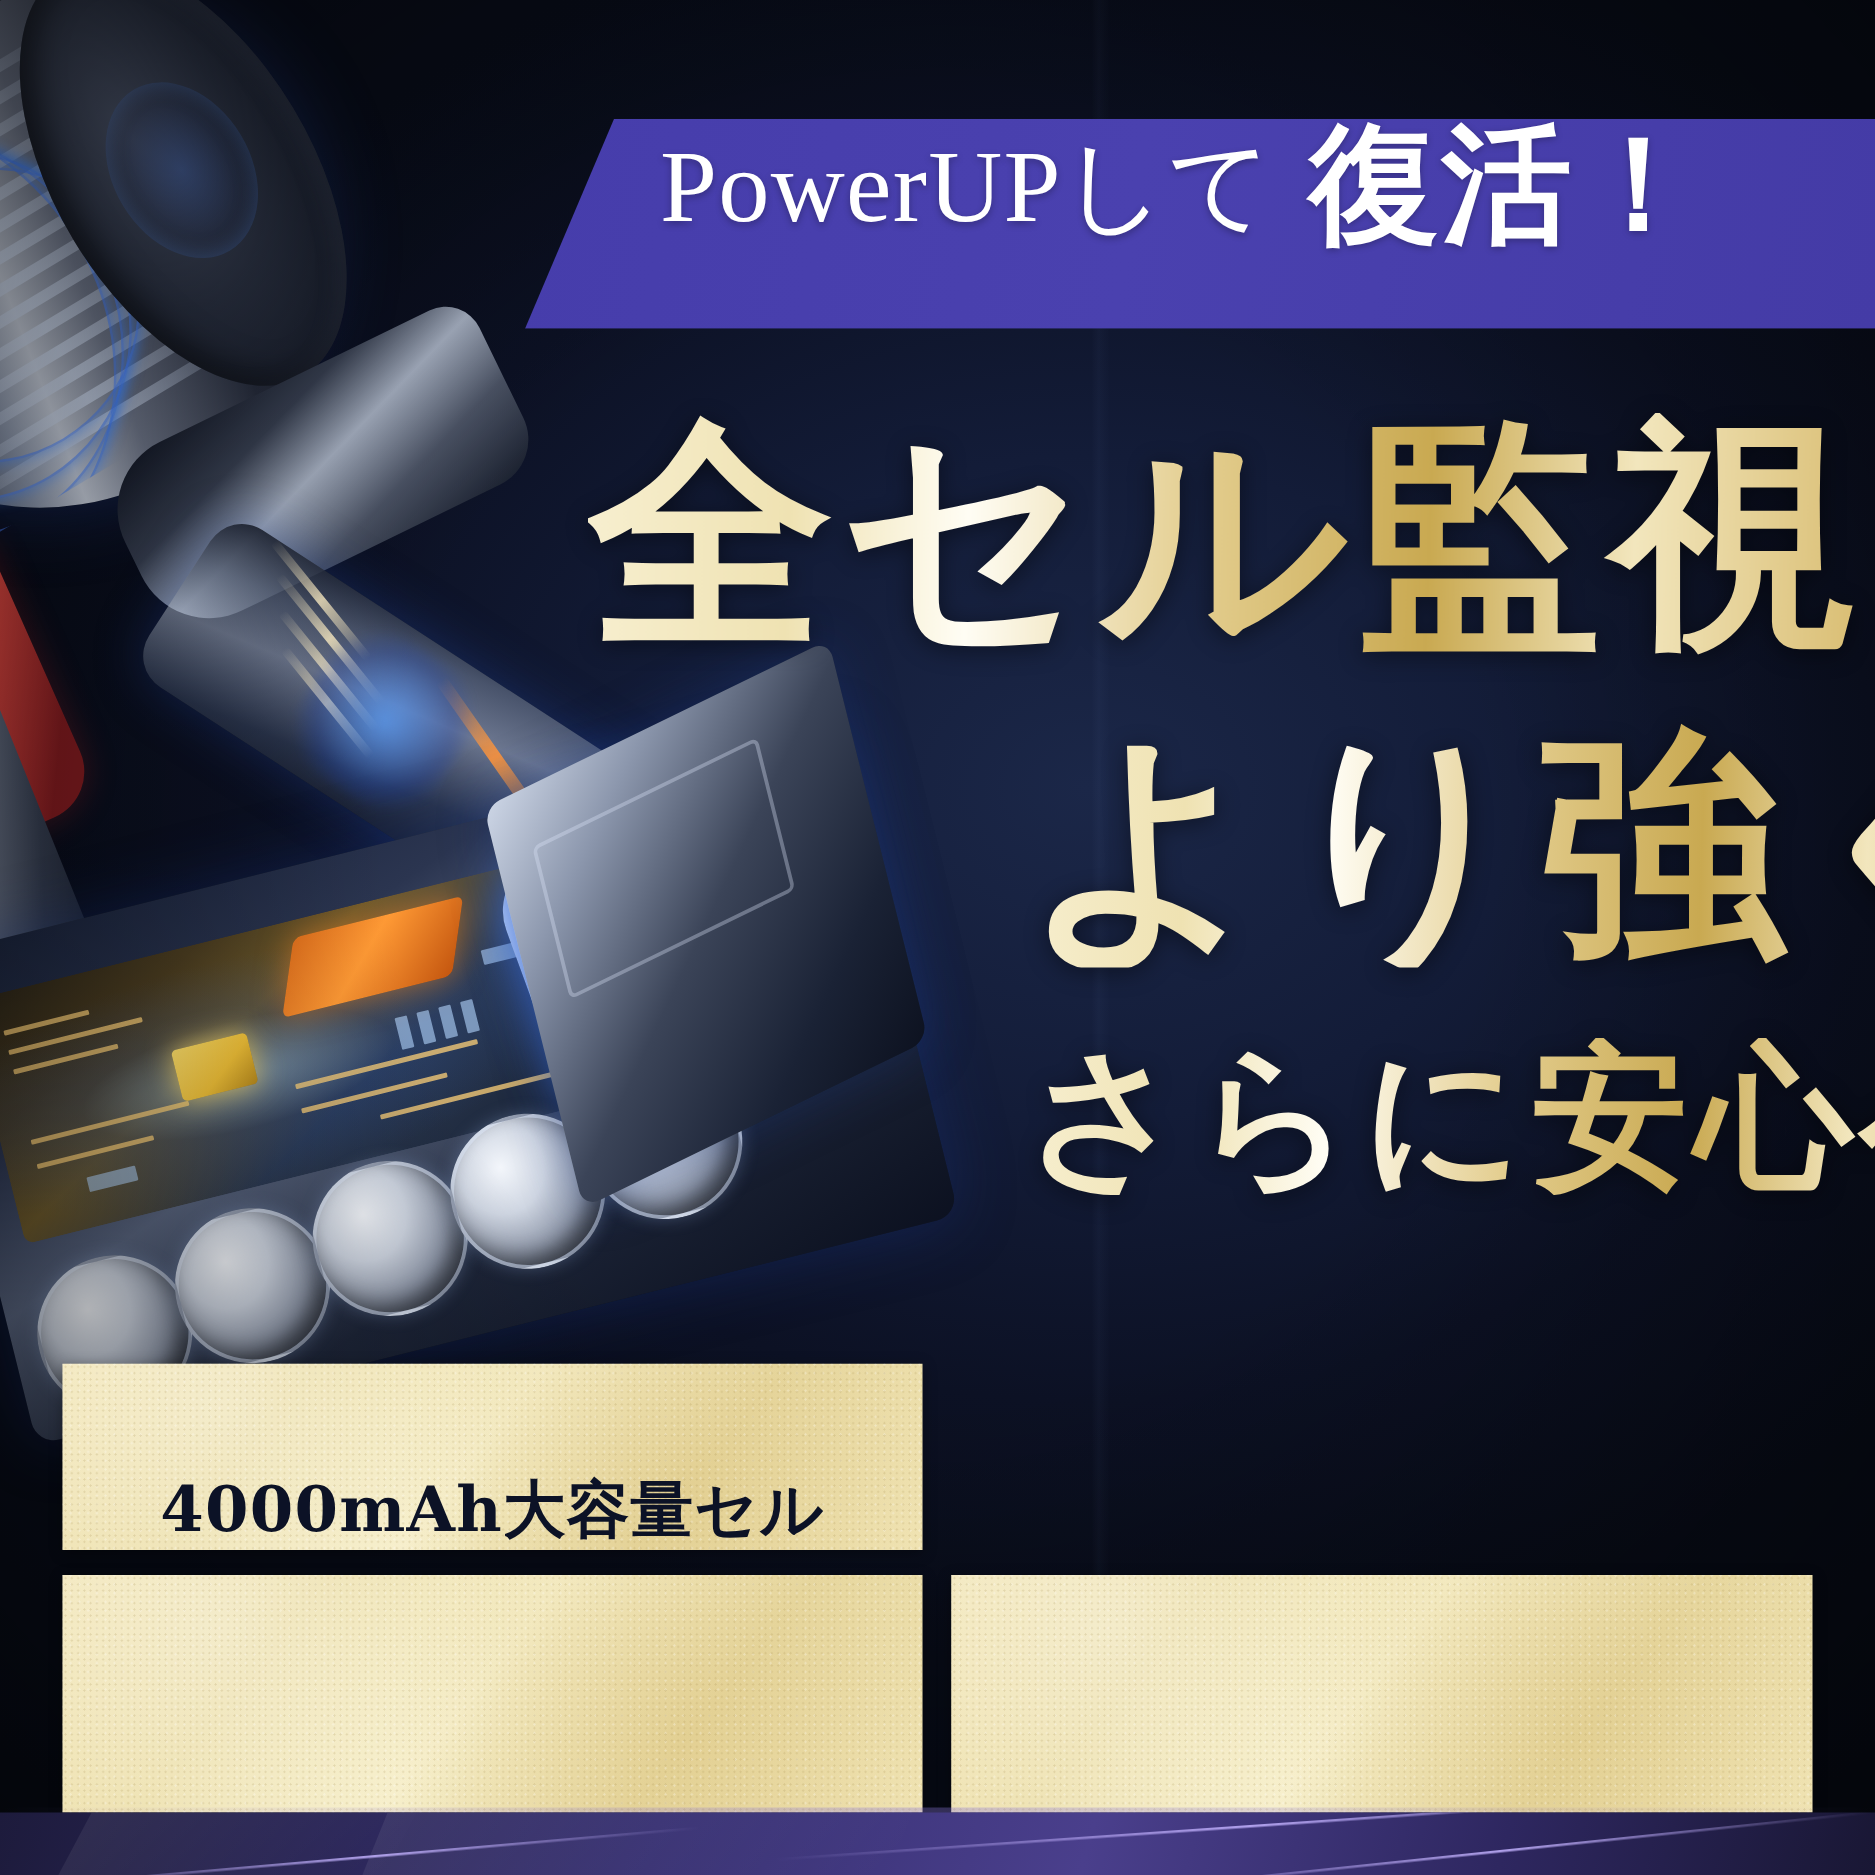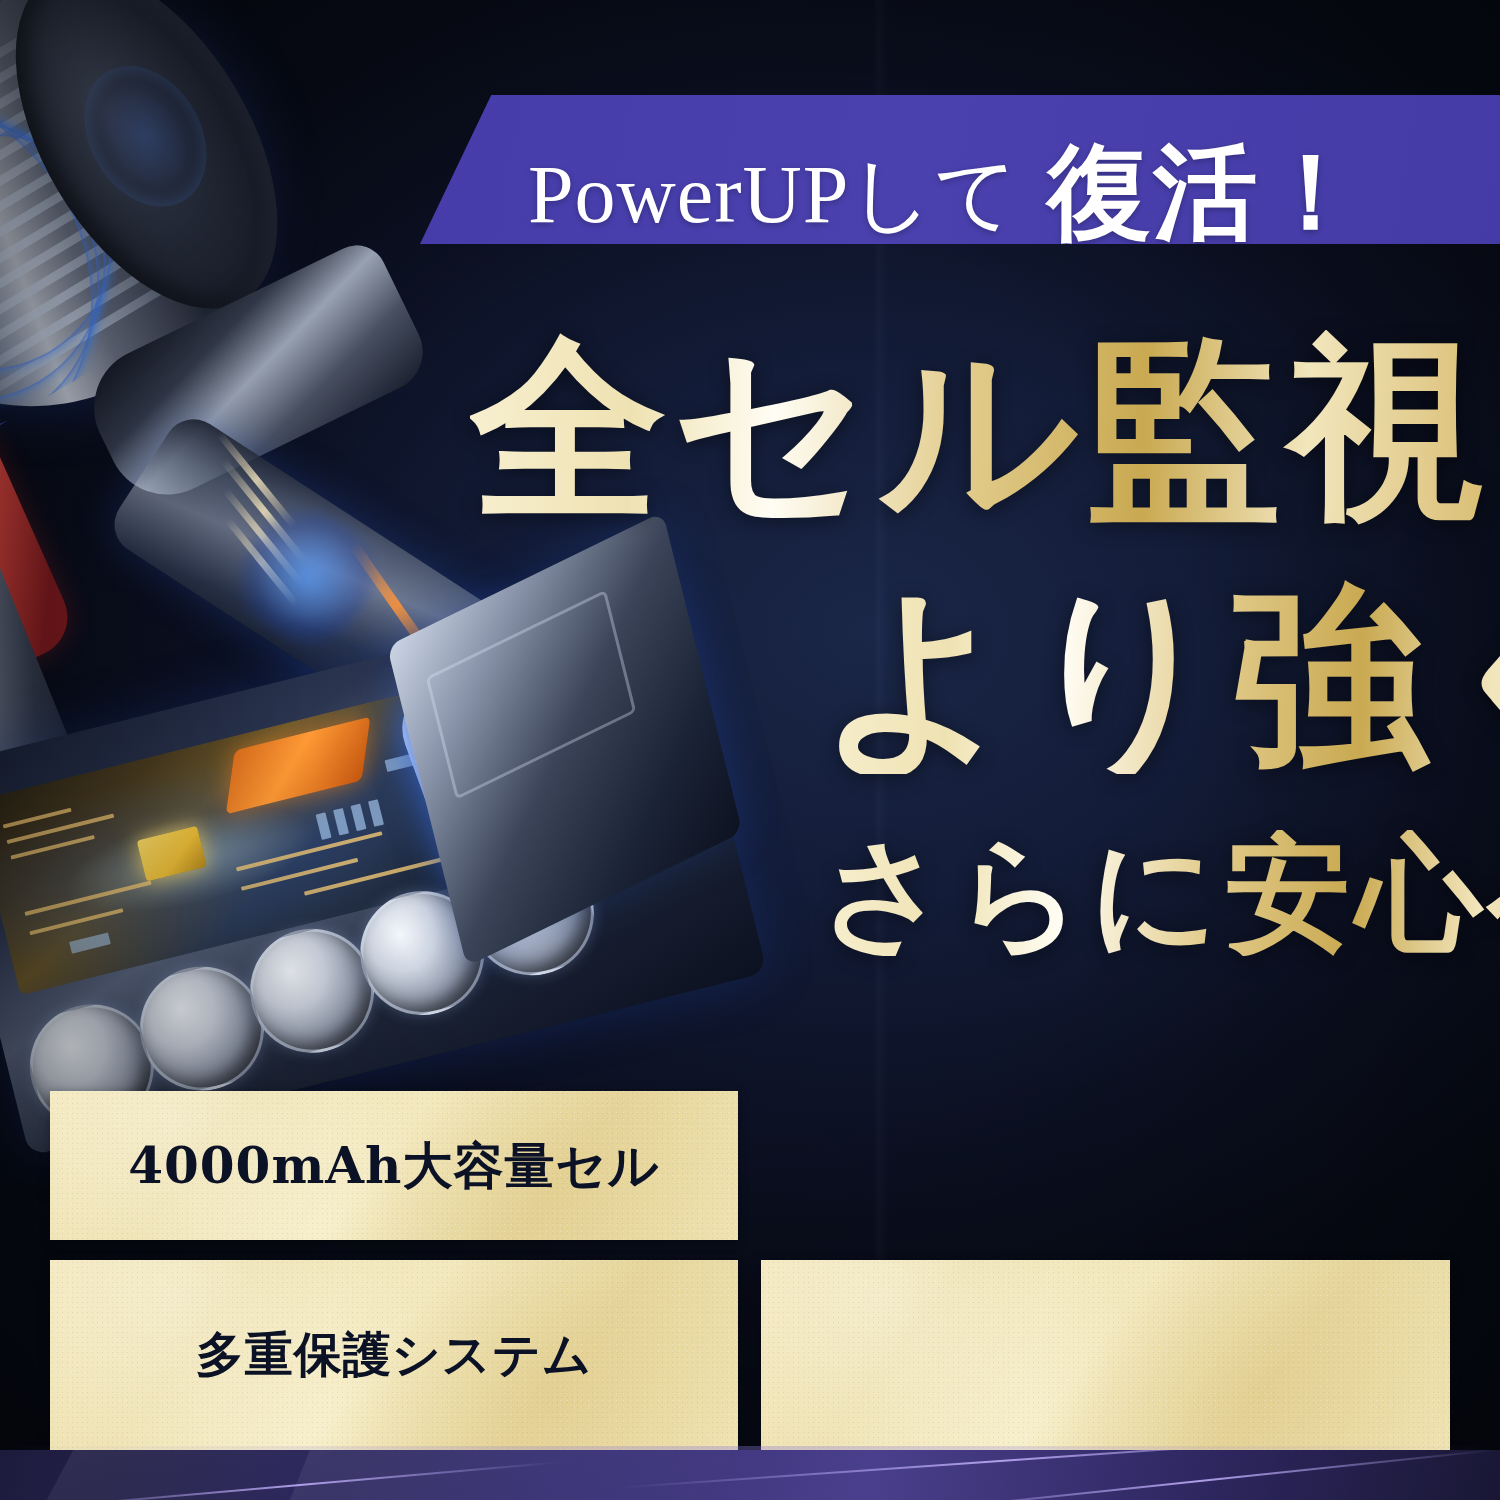--- a/index.html
+++ b/index.html
@@ -149,24 +149,24 @@
     background:linear-gradient(135deg,#cdd6e6 0%,#8c97ad 22%,#3b4458 50%,#1a2235 78%,#0d1220 100%);
     box-shadow:0 0 40px rgba(30,60,140,.35);
   }
   .batt-face::after{
     content:"";position:absolute;left:30px;top:46px;width:190px;height:120px;
     border:3px solid rgba(220,230,248,.35);border-radius:6px;
   }
 
   
   .banner{
-    position:absolute;left:420px;top:95px;width:1080px;height:149px;
+    position:absolute;left:420px;top:95px;width:1080px;height:168px;
     background:linear-gradient(100deg,#463dab 0%,#4a41af 45%,#443bA6 100%);
     clip-path:polygon(6.6% 0%,100% 0%,100% 100%,0% 100%);
-    display:flex;align-items:flex-end;
+    display:flex;align-items:flex-start;
   }
   .banner-text{
     margin-left:108px;color:#fff;white-space:nowrap;
     font-size:82px;letter-spacing:1px;line-height:1;
     text-shadow:0 2px 6px rgba(0,0,0,.28);
   }
   .banner-text .kanji{
     font-family:"DejaVu Serif","Liberation Serif",serif;
     font-weight:700;font-size:104px;margin-left:28px;letter-spacing:2px;
     vertical-align:-6px;
@@ -187,21 +187,21 @@
   .line3{position:absolute;left:360px;top:500px;font-size:126px;letter-spacing:6px;}
 
   
   .features{position:absolute;left:50px;top:1091px;width:1400px;height:359px;}
   .fbox{
     position:absolute;
     background:
       radial-gradient(circle at 18% 22%,rgba(255,255,255,.35) 0%,rgba(255,255,255,0) 42%),
       radial-gradient(circle at 72% 68%,rgba(214,186,110,.30) 0%,rgba(255,255,255,0) 45%),
       linear-gradient(128deg,#f2e6b8 0%,#ede0ab 25%,#f6eec8 48%,#e8d9a2 72%,#f1e5b6 100%);
-    display:flex;align-items:center;justify-content:center;text-align:center;
+    display:flex;align-items:flex-end;justify-content:center;text-align:center;
     box-shadow:0 2px 10px rgba(0,0,0,.35);
   }
   .fbox::after{
     content:"";position:absolute;inset:0;pointer-events:none;opacity:.5;
     background-image:
       radial-gradient(rgba(150,125,60,.35) 0.8px,transparent 1px),
       radial-gradient(rgba(255,255,255,.55) 0.8px,transparent 1px);
     background-size:5px 5px,7px 7px;
     background-position:0 0,3px 4px;
   }
@@ -336,21 +336,20 @@
 
   <div class="features">
 
     <div class="fbox fbox-tl">
       <div class="ftext">4000mAh大容量セル</div>
     </div>
 
 
     <div class="fbox fbox-bl">
       <div class="ftext">
-        <div>多重保護システム</div>
       </div>
     </div>
 
     <div class="fbox fbox-br">
       <div class="ftext">
       </div>
     </div>
   </div>
 
   <div class="band-seam"></div>

